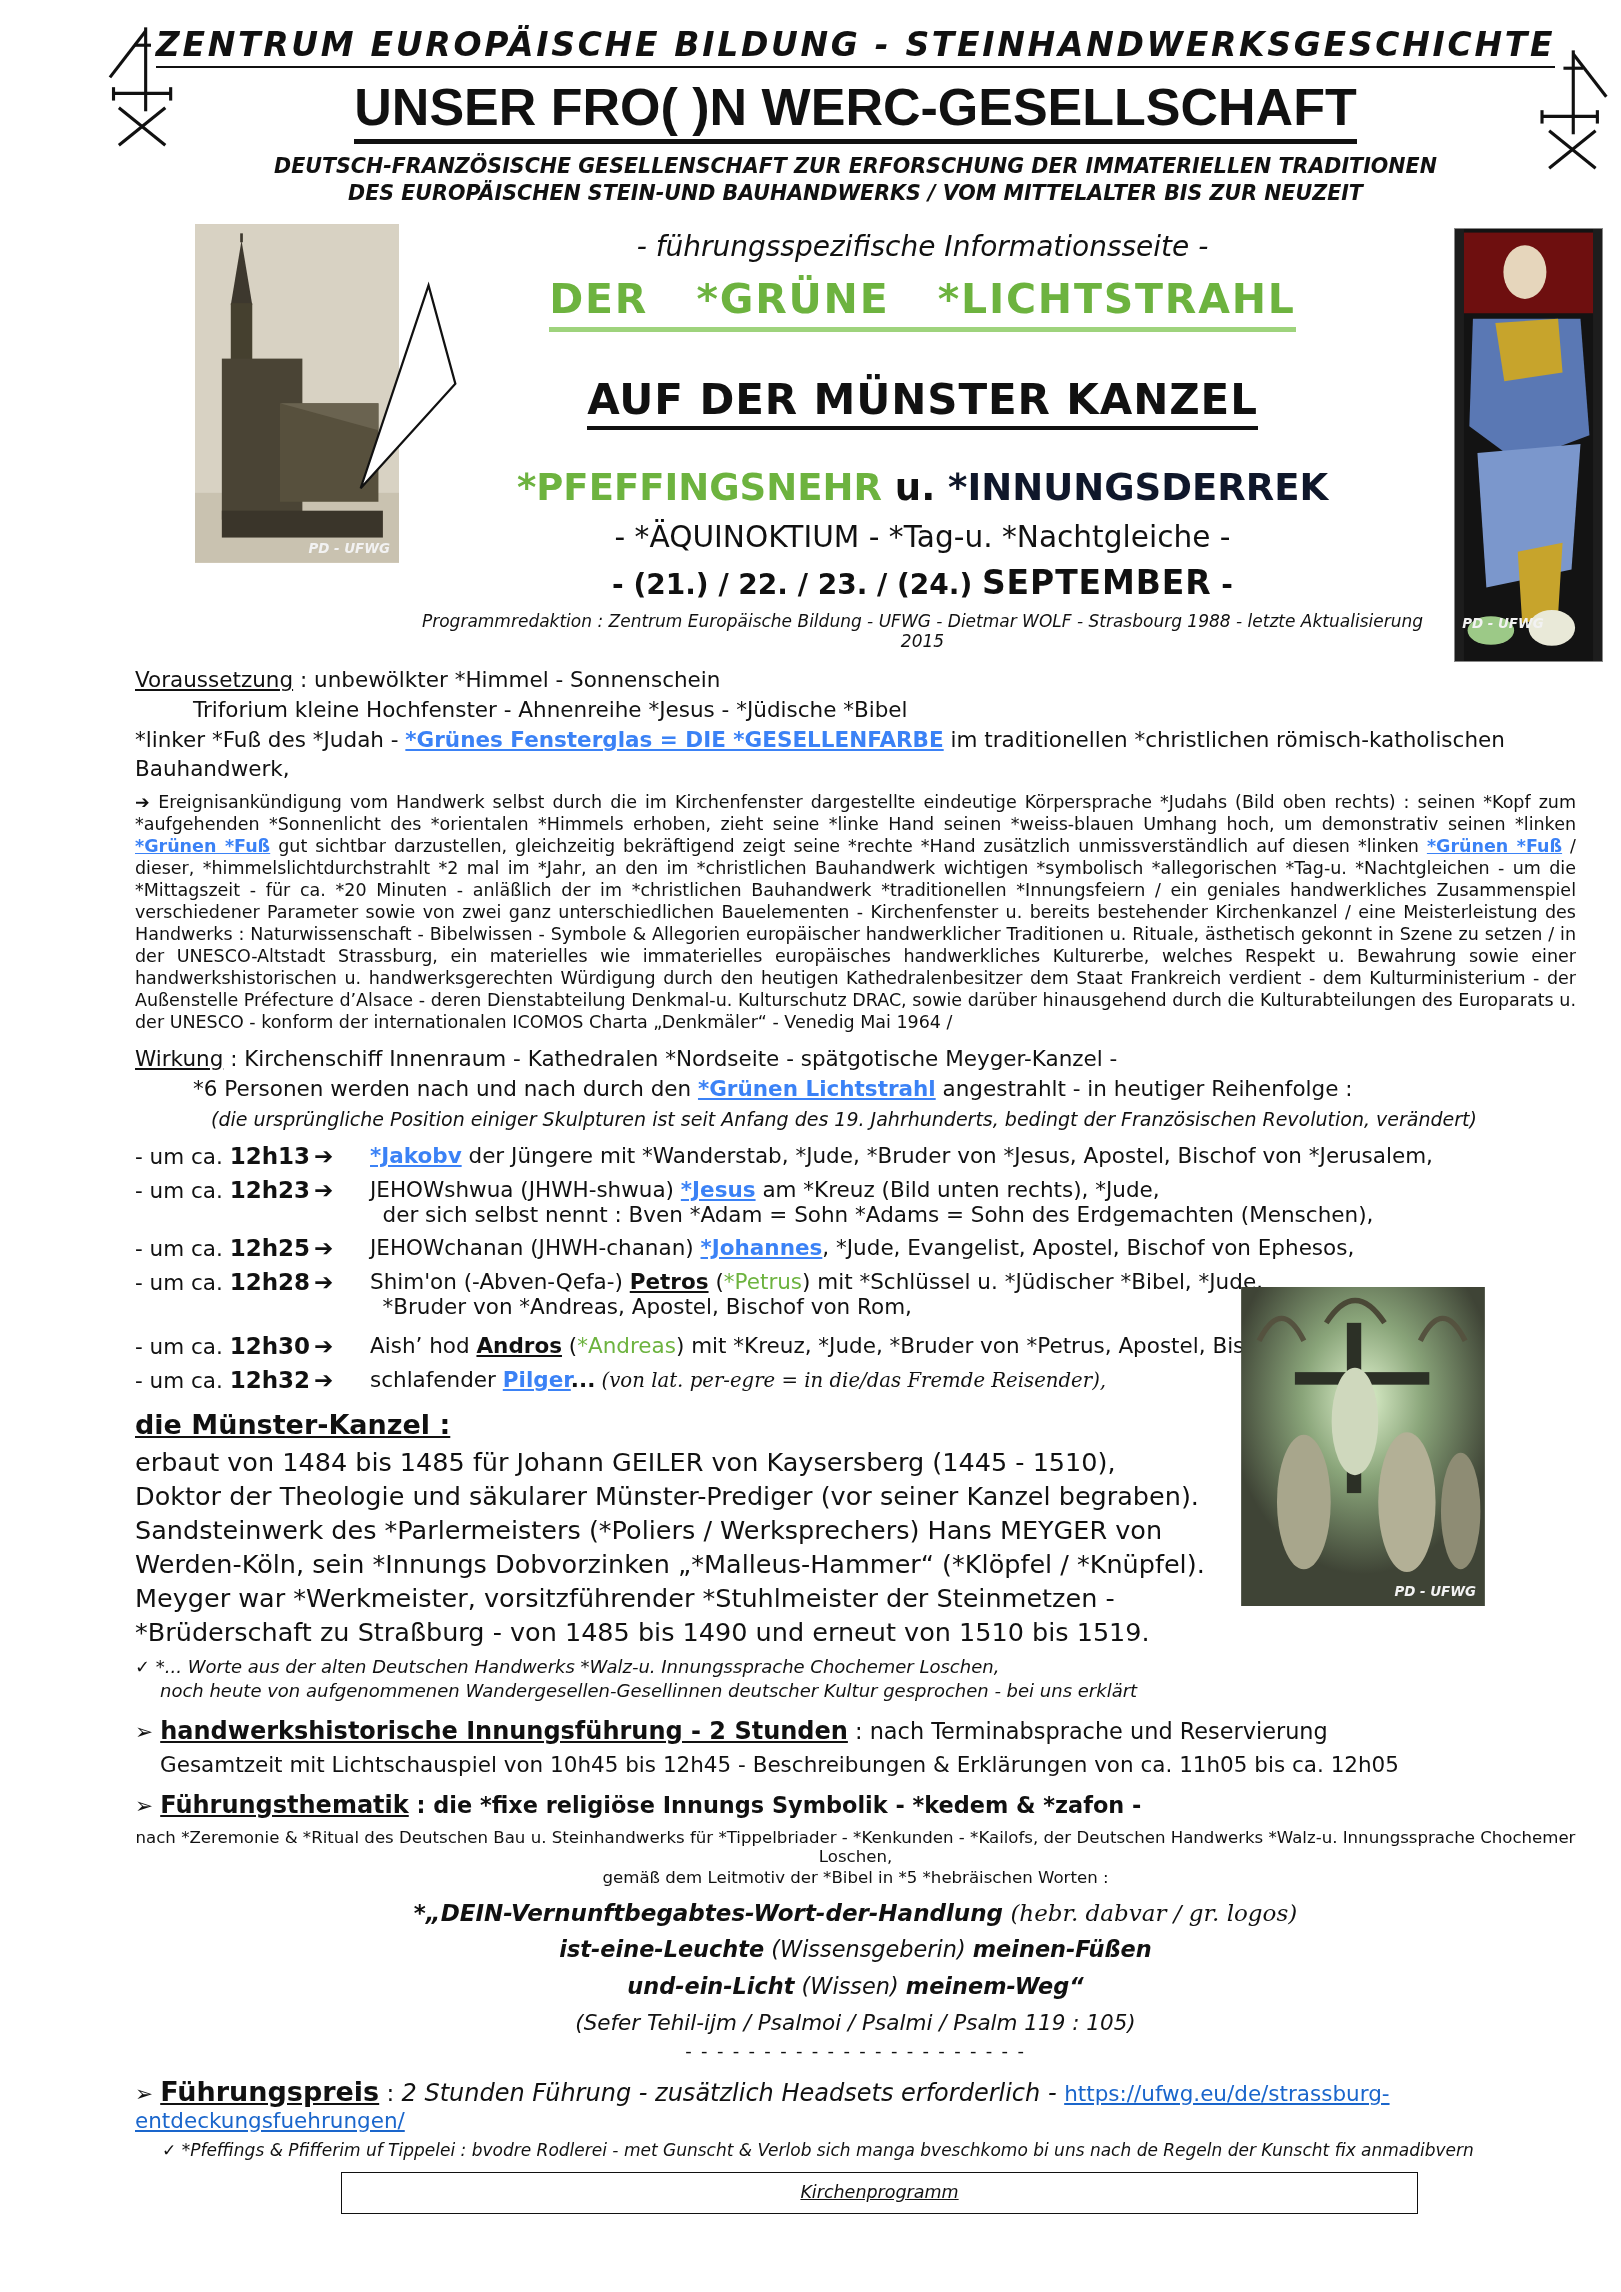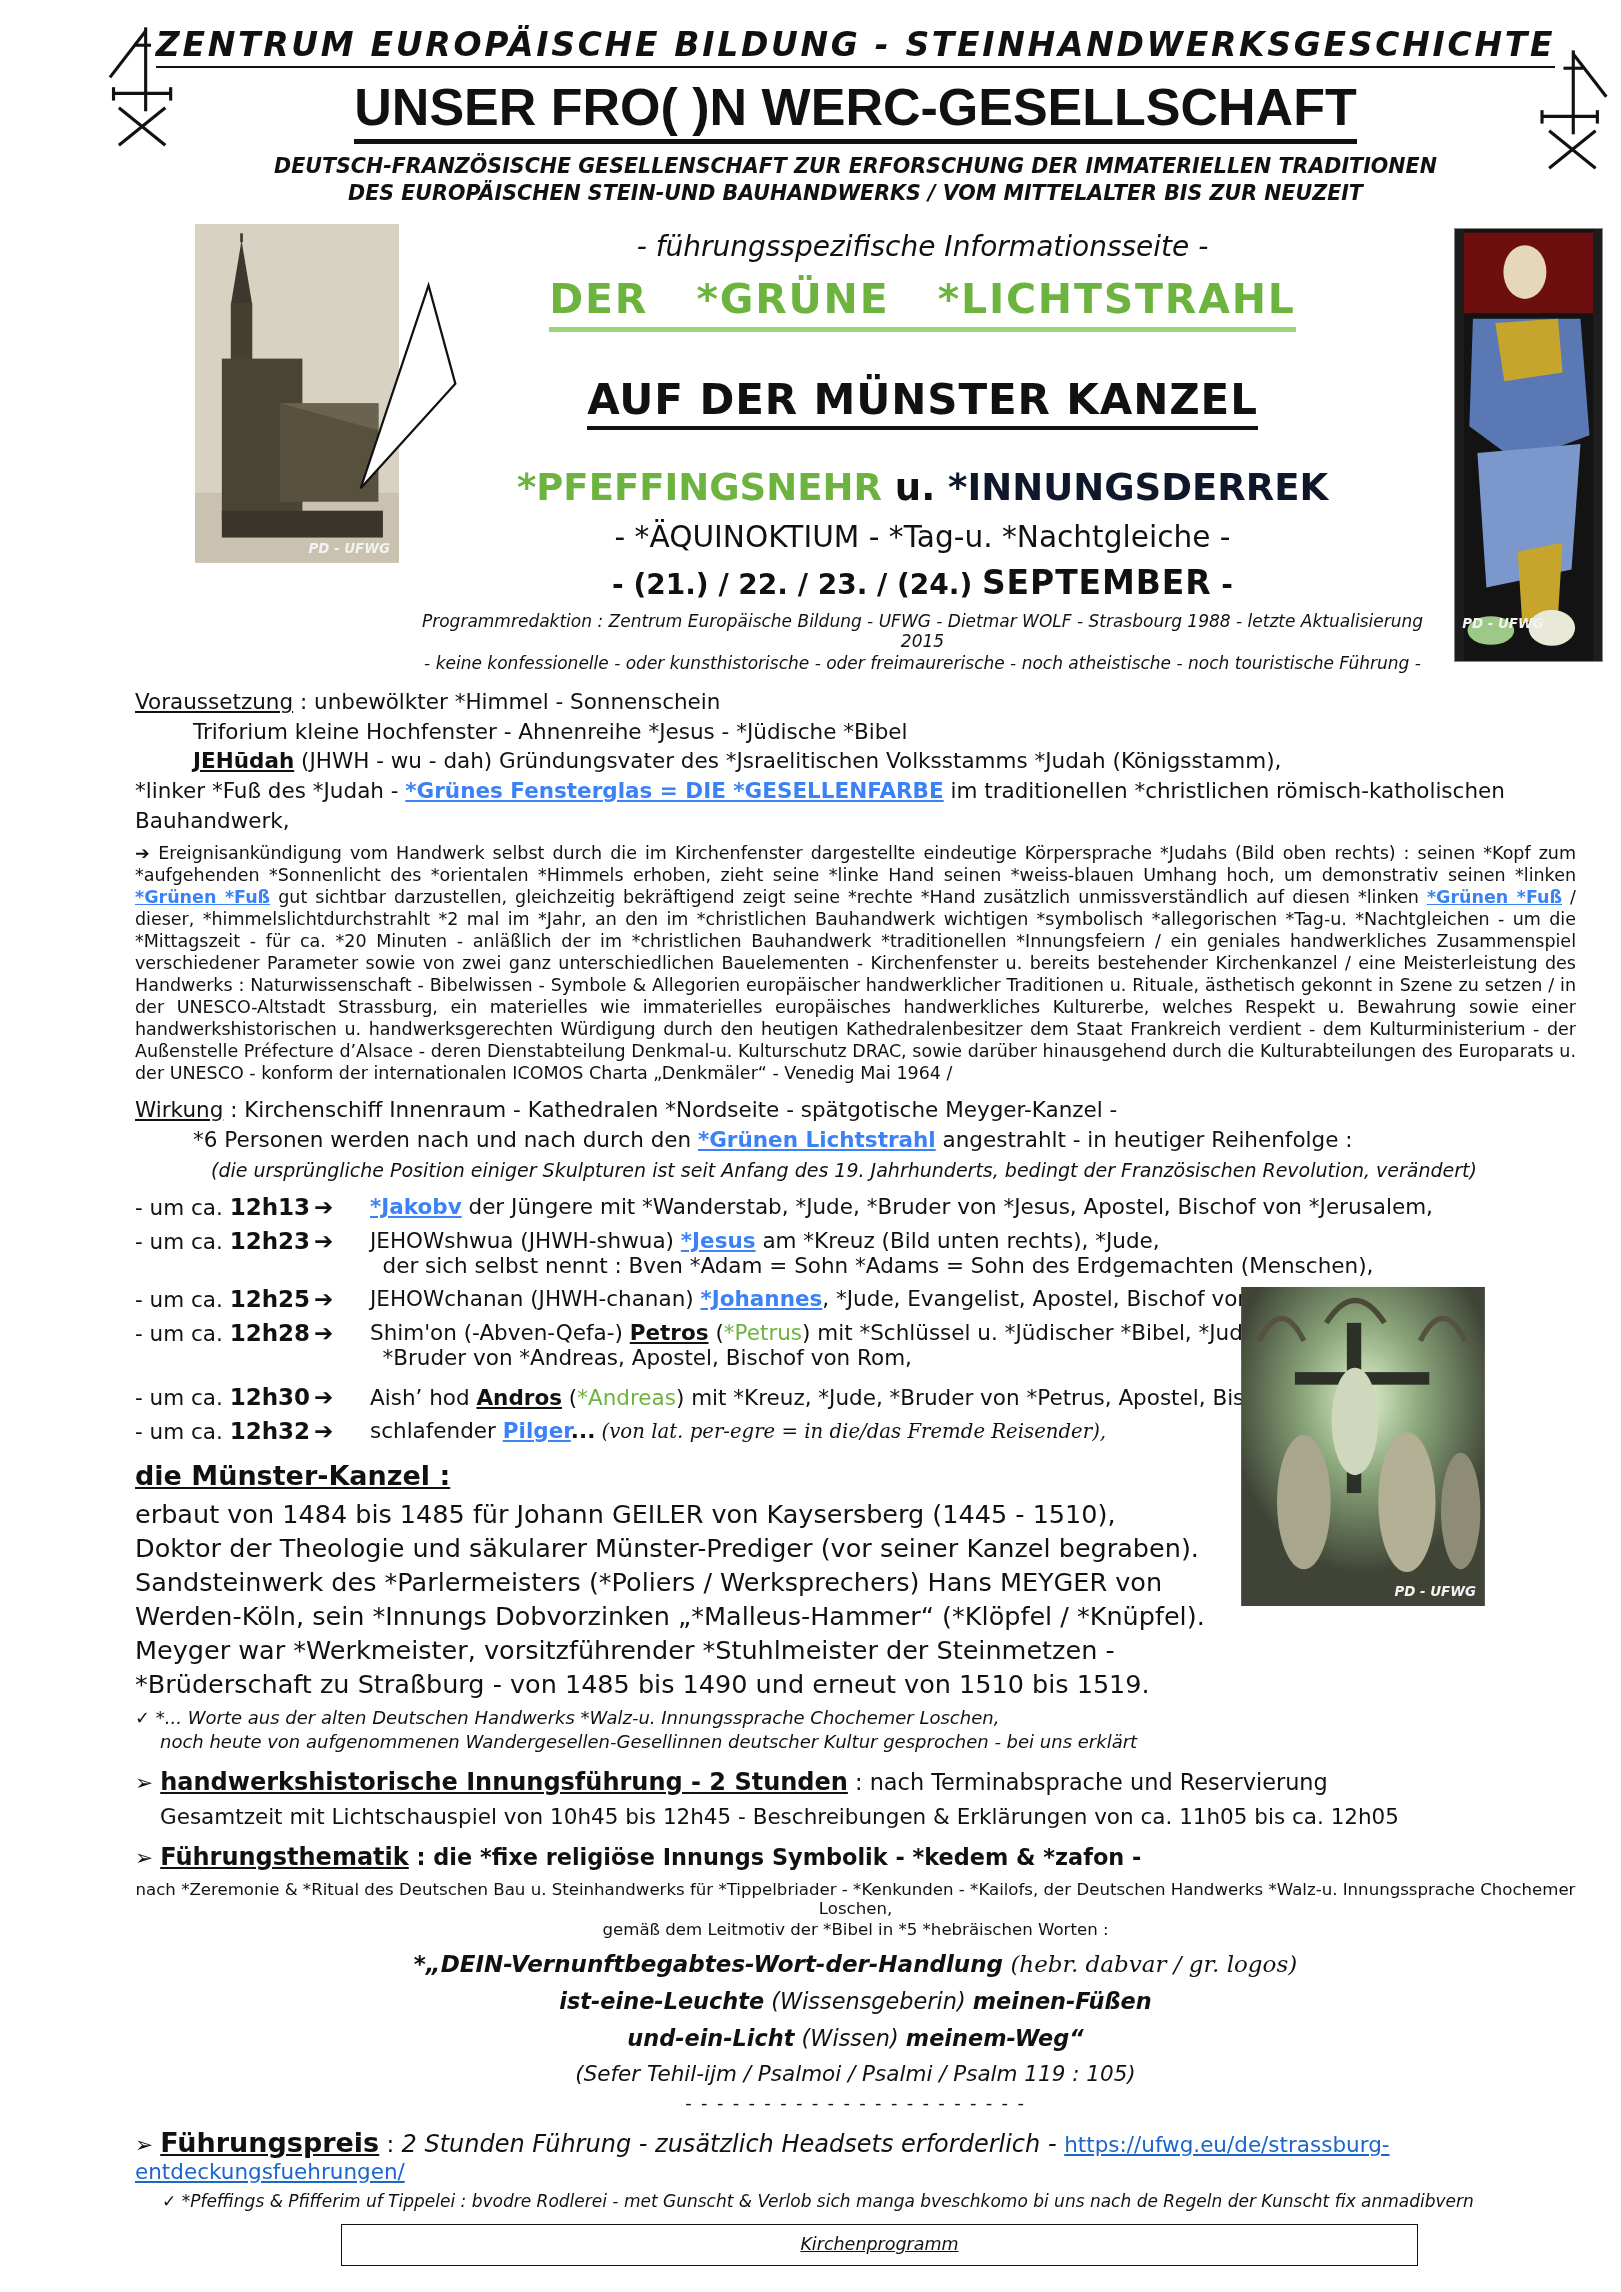--- a/index.html
+++ b/index.html
@@ -151,31 +151,27 @@
     <div><span class="t-green">DER   *GRÜNE   *LICHTSTRAHL</span></div>
     <div><span class="t-black">AUF DER MÜNSTER KANZEL</span></div>
     <div class="t-sub">
       <span class="g">*PFEFFINGSNEHR</span><span>  u.  </span><span class="r">*INNUNGSDERREK</span>
     </div>
     <div class="t-aeq">- *ÄQUINOKTIUM - *Tag-u. *Nachtgleiche -</div>
     <div class="t-sep">
       <span>- (21.) / 22. / 23. / (24.) </span><span class="big">SEPTEMBER</span><span> -</span>
     </div>
     <div class="t-red1">Programmredaktion : Zentrum Europäische Bildung - UFWG - Dietmar WOLF - Strasbourg 1988 - letzte Aktualisierung  2015</div>
-    <div class="t-red2">- keine konfessionelle - oder kunsthistorische - oder freimaurerische - noch atheistische - noch touristische Führung -</div>
   </div>
 
   <div class="blk intro">
     <div>
       <span class="lbl">Voraussetzung</span><span> : unbewölkter *Himmel - Sonnenschein</span>
     </div>
     <div class="ind">Triforium kleine Hochfenster - Ahnenreihe *Jesus - *Jüdische *Bibel</div>
-    <div class="ind">
-      <span class="bu">JEHūdah</span><span> (JHWH - wu - dah) Gründungsvater des *Jsraelitischen Volksstamms *Judah (Königsstamm),</span>
-    </div>
     <div>
       <span>*linker *Fuß des *Judah - </span><span class="g-ul">*Grünes Fensterglas = DIE *GESELLENFARBE</span><span> im traditionellen *christlichen römisch-katholischen Bauhandwerk,</span>
     </div>
   </div>
 
   <div class="blk para">
     <span class="b">➔ </span><span>Ereignisankündigung vom Handwerk selbst durch die im Kirchenfenster dargestellte eindeutige Körpersprache *Judahs (Bild oben rechts) : seinen *Kopf zum *aufgehenden *Sonnenlicht des *orientalen *Himmels erhoben, zieht seine *linke Hand seinen *weiss-blauen Umhang hoch, um demonstrativ seinen *linken </span><span class="g-ul">*Grünen *Fuß</span><span> gut sichtbar darzustellen, gleichzeitig bekräftigend zeigt seine *rechte *Hand zusätzlich unmissverständlich auf diesen *linken </span><span class="g-ul">*Grünen *Fuß</span><span> / dieser, *himmelslichtdurchstrahlt *2 mal im *Jahr, an den im *christlichen Bauhandwerk wichtigen *symbolisch *allegorischen *Tag-u. *Nachtgleichen - um die *Mittagszeit - für ca. *20 Minuten - anläßlich der im *christlichen Bauhandwerk *traditionellen *Innungsfeiern / ein geniales handwerkliches Zusammenspiel verschiedener Parameter sowie von zwei ganz unterschiedlichen Bauelementen - Kirchenfenster u. bereits bestehender Kirchenkanzel / eine Meisterleistung des Handwerks : Naturwissenschaft - Bibelwissen - Symbole &amp; Allegorien europäischer handwerklicher Traditionen u. Rituale, ästhetisch gekonnt in Szene zu setzen / in der UNESCO-Altstadt Strassburg, ein materielles wie immaterielles europäisches handwerkliches Kulturerbe, welches Respekt u. Bewahrung sowie einer handwerkshistorischen u. handwerksgerechten Würdigung durch den heutigen Kathedralenbesitzer dem Staat Frankreich verdient - dem Kulturministerium - der Außenstelle Préfecture d’Alsace - deren Dienstabteilung Denkmal-u. Kulturschutz DRAC, sowie darüber hinausgehend durch die Kulturabteilungen des Europarats u. der UNESCO - konform der internationalen ICOMOS Charta „Denkmäler“ - Venedig Mai 1964 /</span>
   </div>
 
   <div class="blk wirkung">

